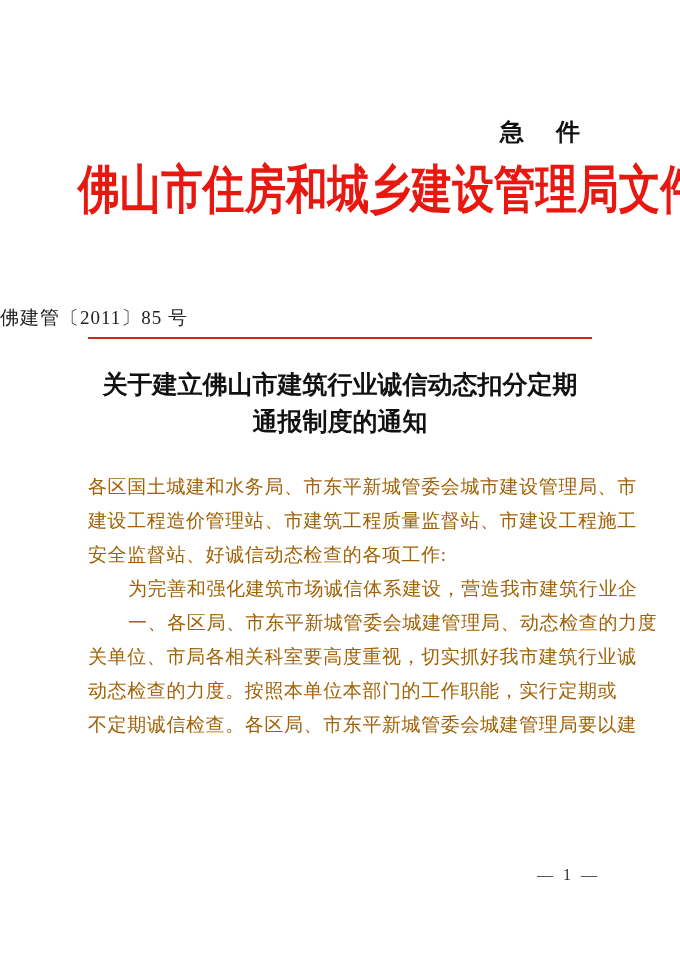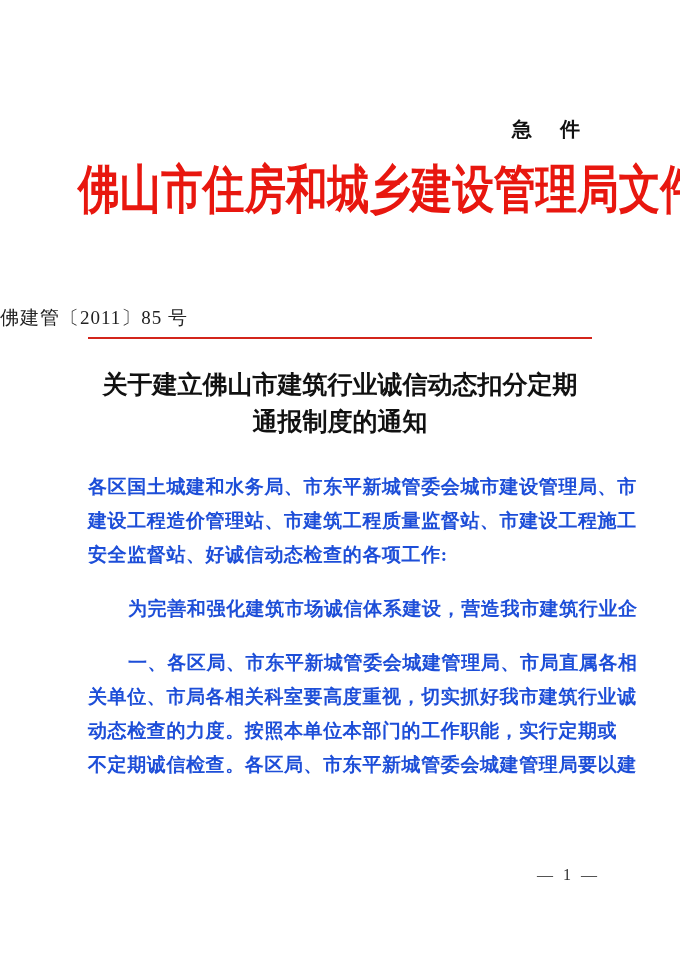--- a/index.html
+++ b/index.html
@@ -10,21 +10,21 @@
     background: #ffffff;
     overflow: hidden;
     font-family: "Liberation Serif", "DejaVu Serif", serif;
     color: #1a1a1a;
   }
 
   .urgent-label {
     position: absolute;
     top: 116px;
     right: 96px;
-    font-size: 20px;
+    font-size: 24px;
     font-weight: bold;
     color: #111111;
     letter-spacing: 4px;
     white-space: nowrap;
     font-family: "Liberation Sans", "DejaVu Sans", sans-serif;
   }
 
   .red-header {
     position: absolute;
     top: 155px;
@@ -78,30 +78,29 @@
     font-family: Liberation Sans, sans-serif;
   }
   .doc-title .title-line { white-space: nowrap; }
 
   .doc-body {
     position: absolute;
     top: 470px;
     left: 88px;
     width: 506px;
     font-size: 19px;
-    color: #1d4ed8;
+    color: #a16207;
     letter-spacing: 0.6px;
-    font-weight: bold;
   }
   .doc-body .body-line {
     height: 34px;
     line-height: 34px;
     white-space: nowrap;
   }
-  .doc-body .body-line.indent { padding-left: 40px; margin-top: 20px; }
+  .doc-body .body-line.indent { padding-left: 40px; }
 
   .page-number {
     position: absolute;
     top: 866px;
     right: 80px;
     font-size: 16px;
     color: #333333;
     letter-spacing: 3px;
     white-space: nowrap;
   }
@@ -127,21 +126,21 @@
   </div>
 
   <div class="doc-body">
 
     <div class="body-line">各区国土城建和水务局、市东平新城管委会城市建设管理局、市</div>
     <div class="body-line">建设工程造价管理站、市建筑工程质量监督站、市建设工程施工</div>
     <div class="body-line">安全监督站、好诚信动态检查的各项工作:</div>
 
     <div class="body-line indent">为完善和强化建筑市场诚信体系建设，营造我市建筑行业企</div>
 
-    <div class="body-line indent">一、各区局、市东平新城管委会城建管理局、市局直属各相</div>
+    <div class="body-line indent">一、各区局、市东平新城管委会城建管理局、动态检查的力度</div>
     <div class="body-line">关单位、市局各相关科室要高度重视，切实抓好我市建筑行业诚</div>
     <div class="body-line">动态检查的力度。按照本单位本部门的工作职能，实行定期或</div>
     <div class="body-line">不定期诚信检查。各区局、市东平新城管委会城建管理局要以建</div>
   </div>
 
   <div class="page-number">— 1 —</div>
 
 </div>
 
 </body></html>

